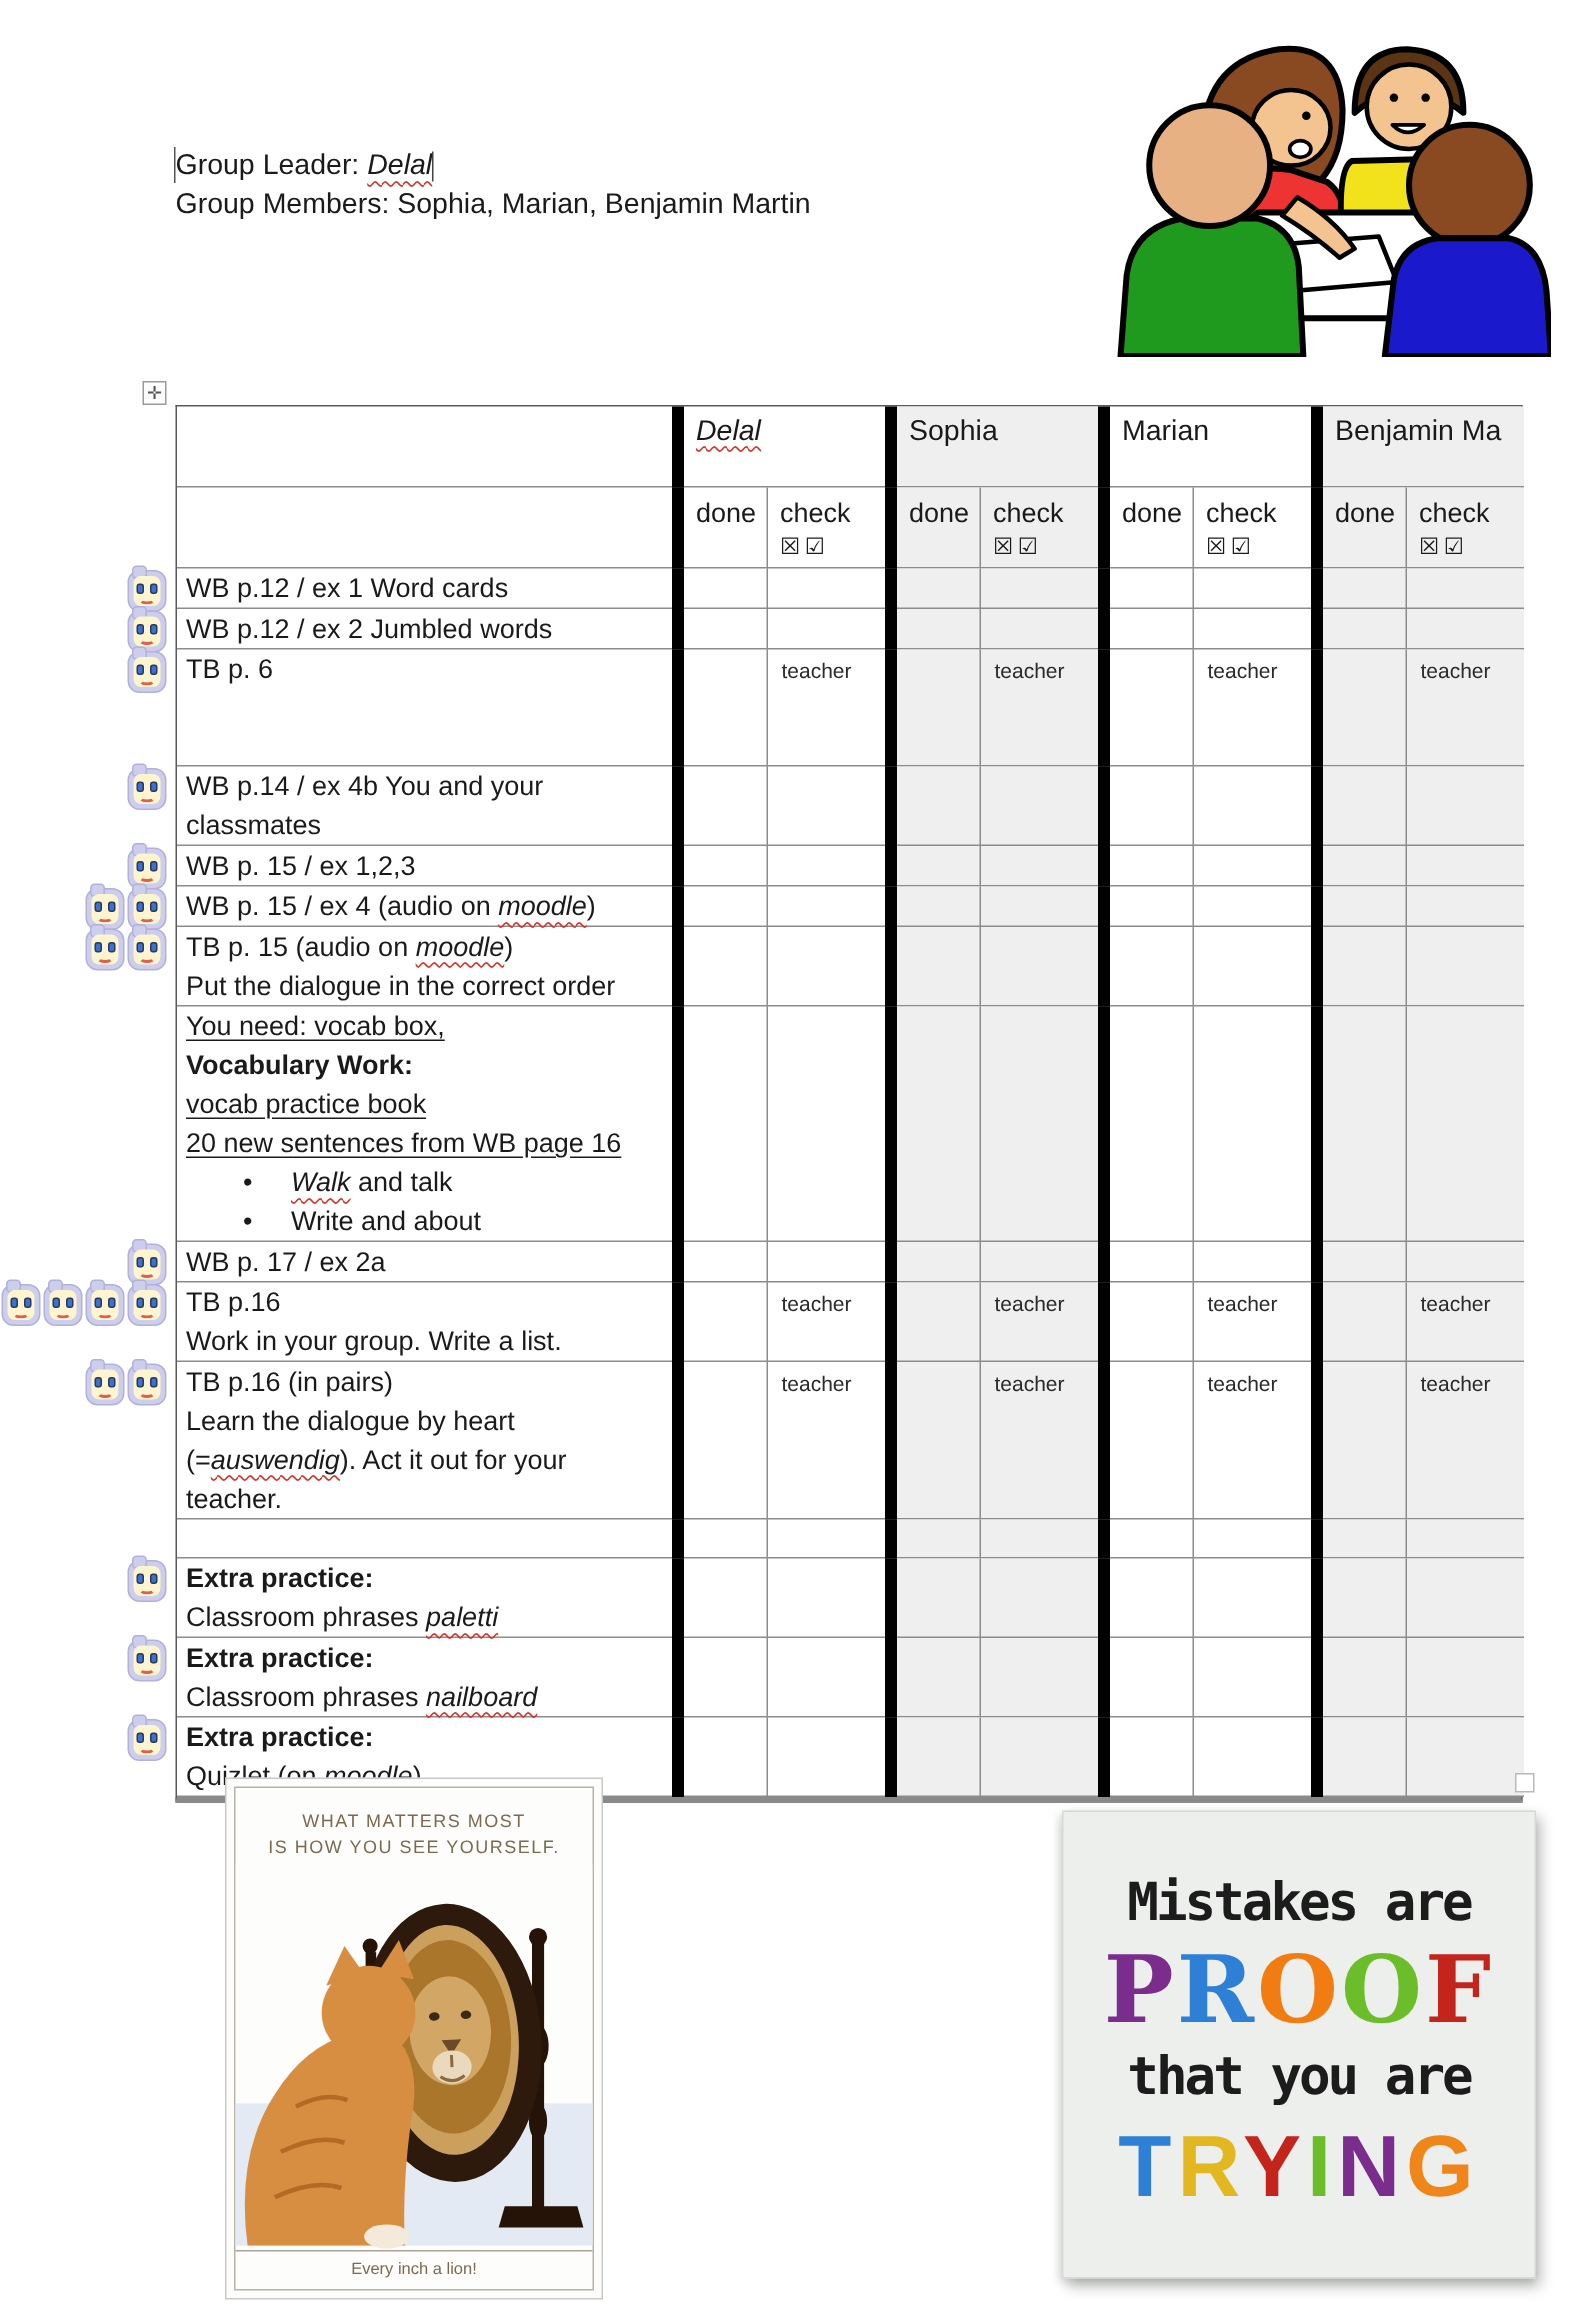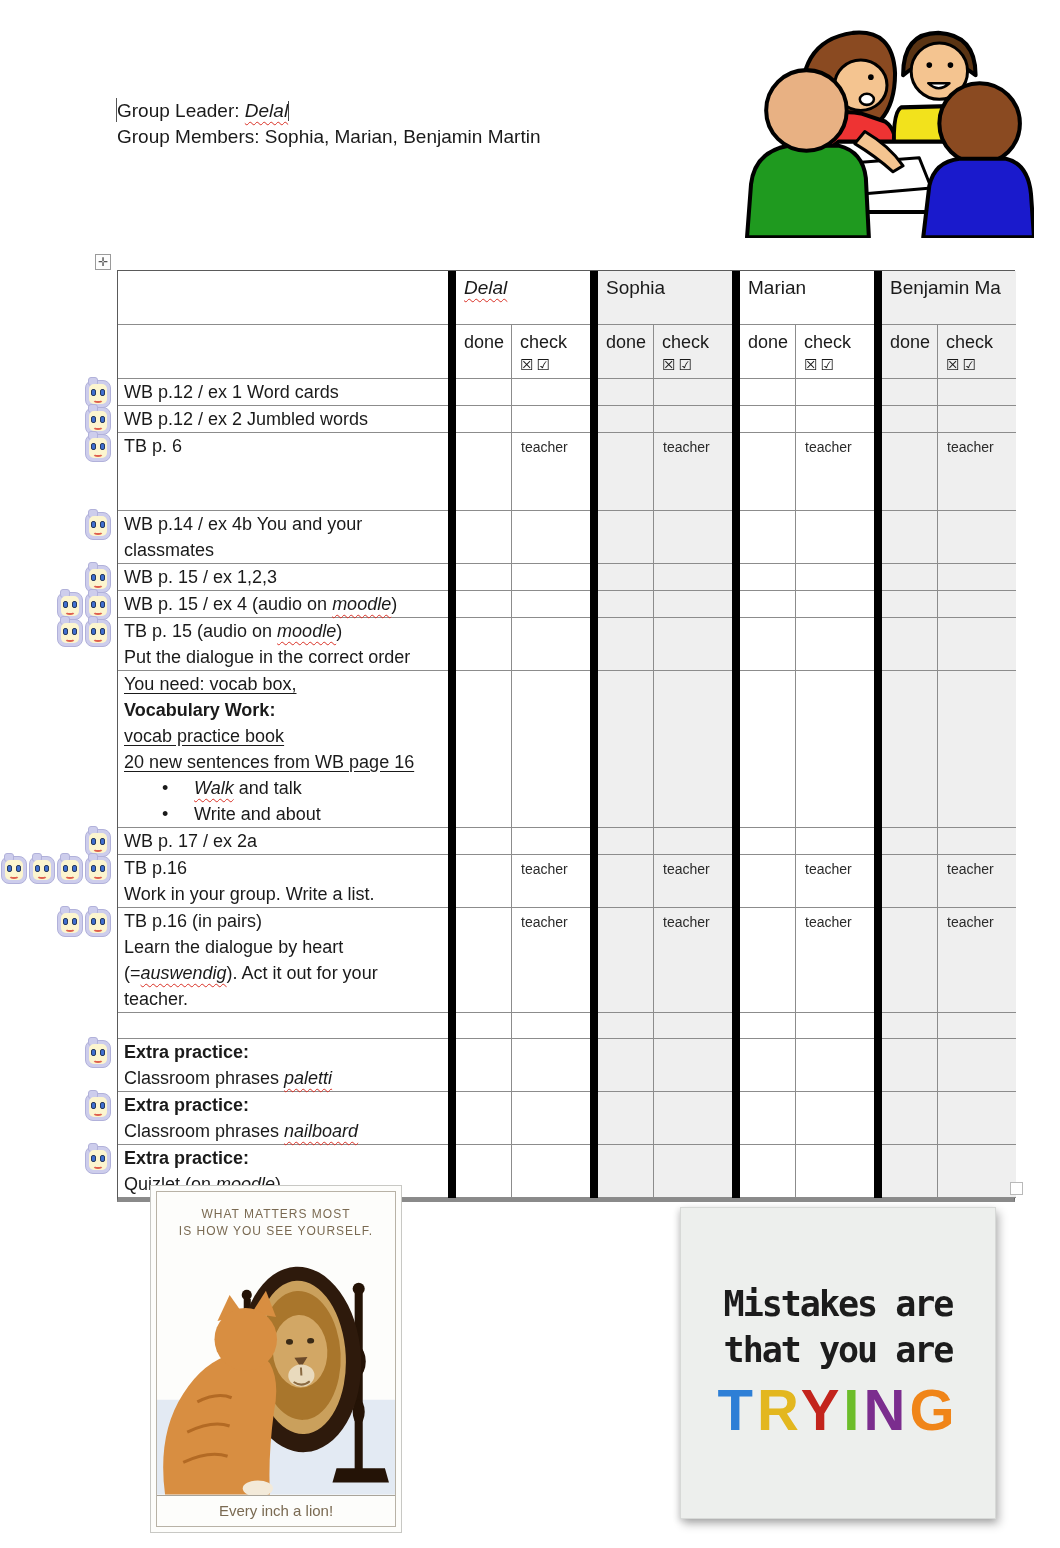--- a/index.html
+++ b/index.html
@@ -51,24 +51,24 @@
 
   
   .clipart { position:absolute; left:742px; top:10px; width:292px; height:228px; }
 
   
   .catposter { position:absolute; left:120px; top:1185px; width:252px; height:348px; background:#fdfdfb;
     border:1px solid #c8c8c4; padding:5px;margin-left:30px; }
   .catposter .inner { width:100%; height:100%; border:1px solid #b8b2a6; display:flex; flex-direction:column; }
   .catposter .ptitle { text-align:center; color:#7a6a52; font-size:12px; letter-spacing:1px; padding-top:14px; line-height:17px; }
   .catposter svg { flex:1; width:100%; }
-  .catposter .pcap { border-top:1px solid #a9a49a; text-align:center; color:#7a6a52; font-size:15px; padding:6px 0 7px; }
-
-  
-  .mposter { position:absolute; left:680px; top:1207px; width:316px; height:312px; background:#edefed;
+  .catposter .pcap { border-top:1px solid #a9a49a; text-align:center; color:#7a6a52; font-size:11px; padding:6px 0 7px; }
+
+  
+  .mposter { position:absolute; left:708px; top:1207px; width:316px; height:312px; background:#edefed;
     border:1px solid #d7d9d7; box-shadow:3px 5px 9px rgba(0,0,0,0.28), -2px 2px 6px rgba(0,0,0,0.12);
     display:flex; flex-direction:column; align-items:center; justify-content:center; gap:6px; }
   .mp1, .mp3 { font-family:"DejaVu Sans Mono", monospace; font-weight:bold; font-size:35px; letter-spacing:-2px; color:#1c1c1c; }
   .mp2 { font-family:"DejaVu Serif", serif; font-weight:bold; font-size:62px; line-height:64px; letter-spacing:2px; }
   .mp4 { font-weight:900; font-size:58px; letter-spacing:4px; }
 </style>
 </head>
 <body>
 
 <div class="page">
@@ -563,17 +563,18 @@
         <circle cx="88" cy="98" r="31" fill="#d88e41"></circle>
         <path d="M40,160 Q60,150 74,156 M30,190 Q55,178 72,184 M26,220 Q52,208 70,214" stroke="#b36a24" stroke-width="3" fill="none"></path>
         <ellipse cx="100" cy="246" rx="15" ry="8" fill="#f3ead9"></ellipse>
       </svg>
       <div class="pcap">Every inch a lion!</div>
     </div>
   </div>
 
   <div class="mposter">
     <div class="mp1">Mistakes are</div>
+    <div class="mp2"><span style="color: rgb(123, 45, 142);">P</span><span style="color: rgb(46, 127, 214);">R</span><span style="color: rgb(240, 124, 18);">O</span><span style="color: rgb(108, 189, 42);">O</span><span style="color: rgb(195, 36, 28);">F</span></div>
     <div class="mp3">that you are</div>
     <div class="mp4"><span style="color: rgb(46, 127, 214);">T</span><span style="color: rgb(227, 183, 31);">R</span><span style="color: rgb(195, 36, 28);">Y</span><span style="color: rgb(108, 189, 42);">I</span><span style="color: rgb(123, 45, 142);">N</span><span style="color: rgb(240, 133, 25);">G</span></div>
   </div>
 
 </div>
 
 </body></html>

